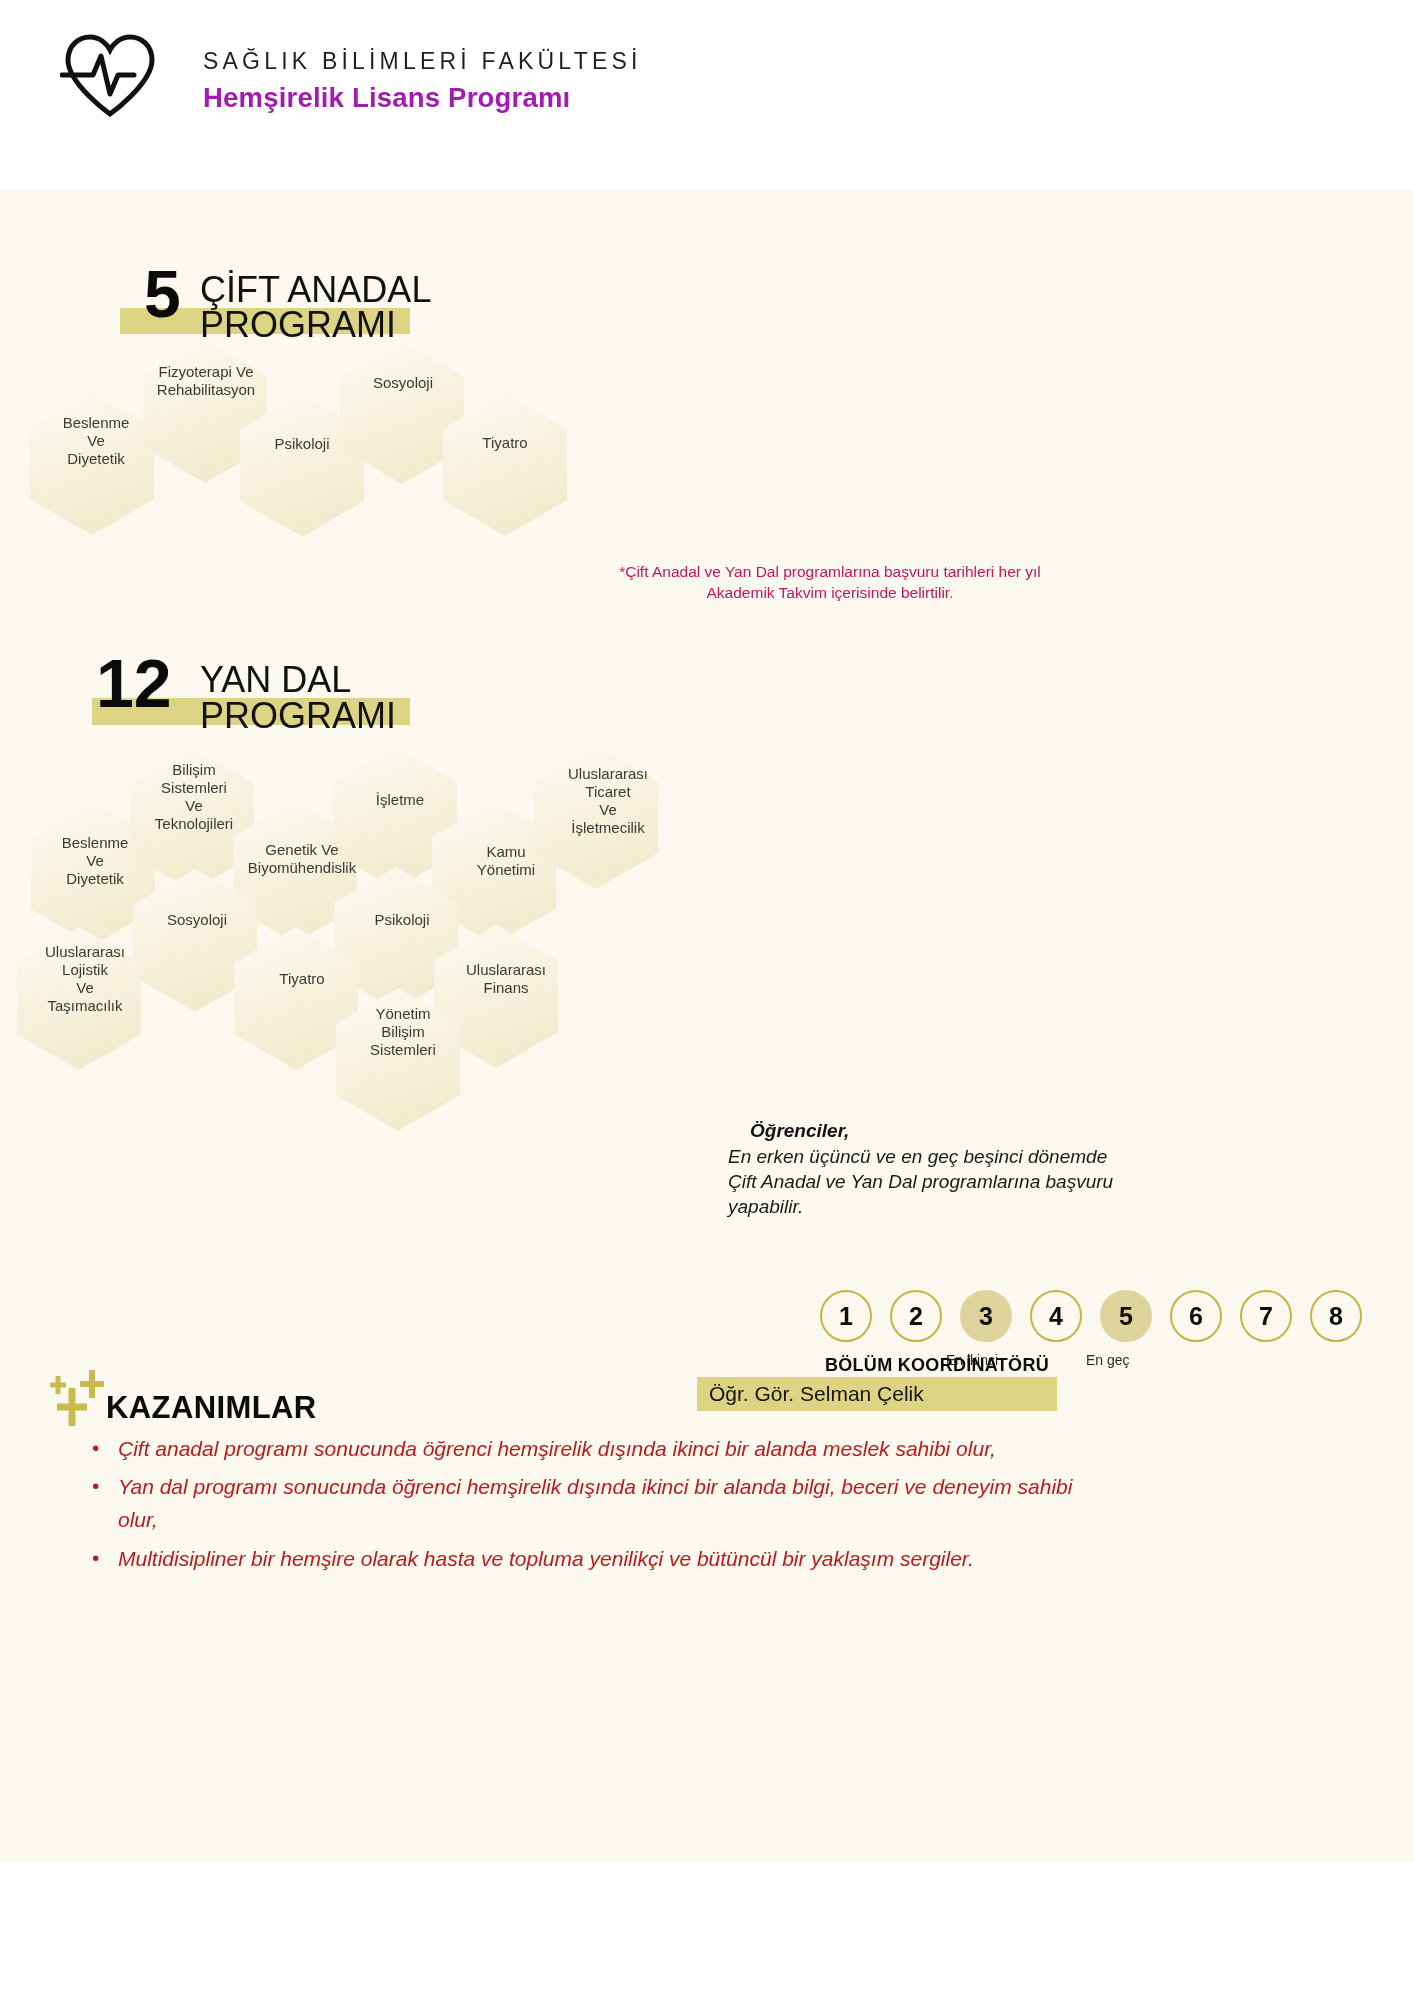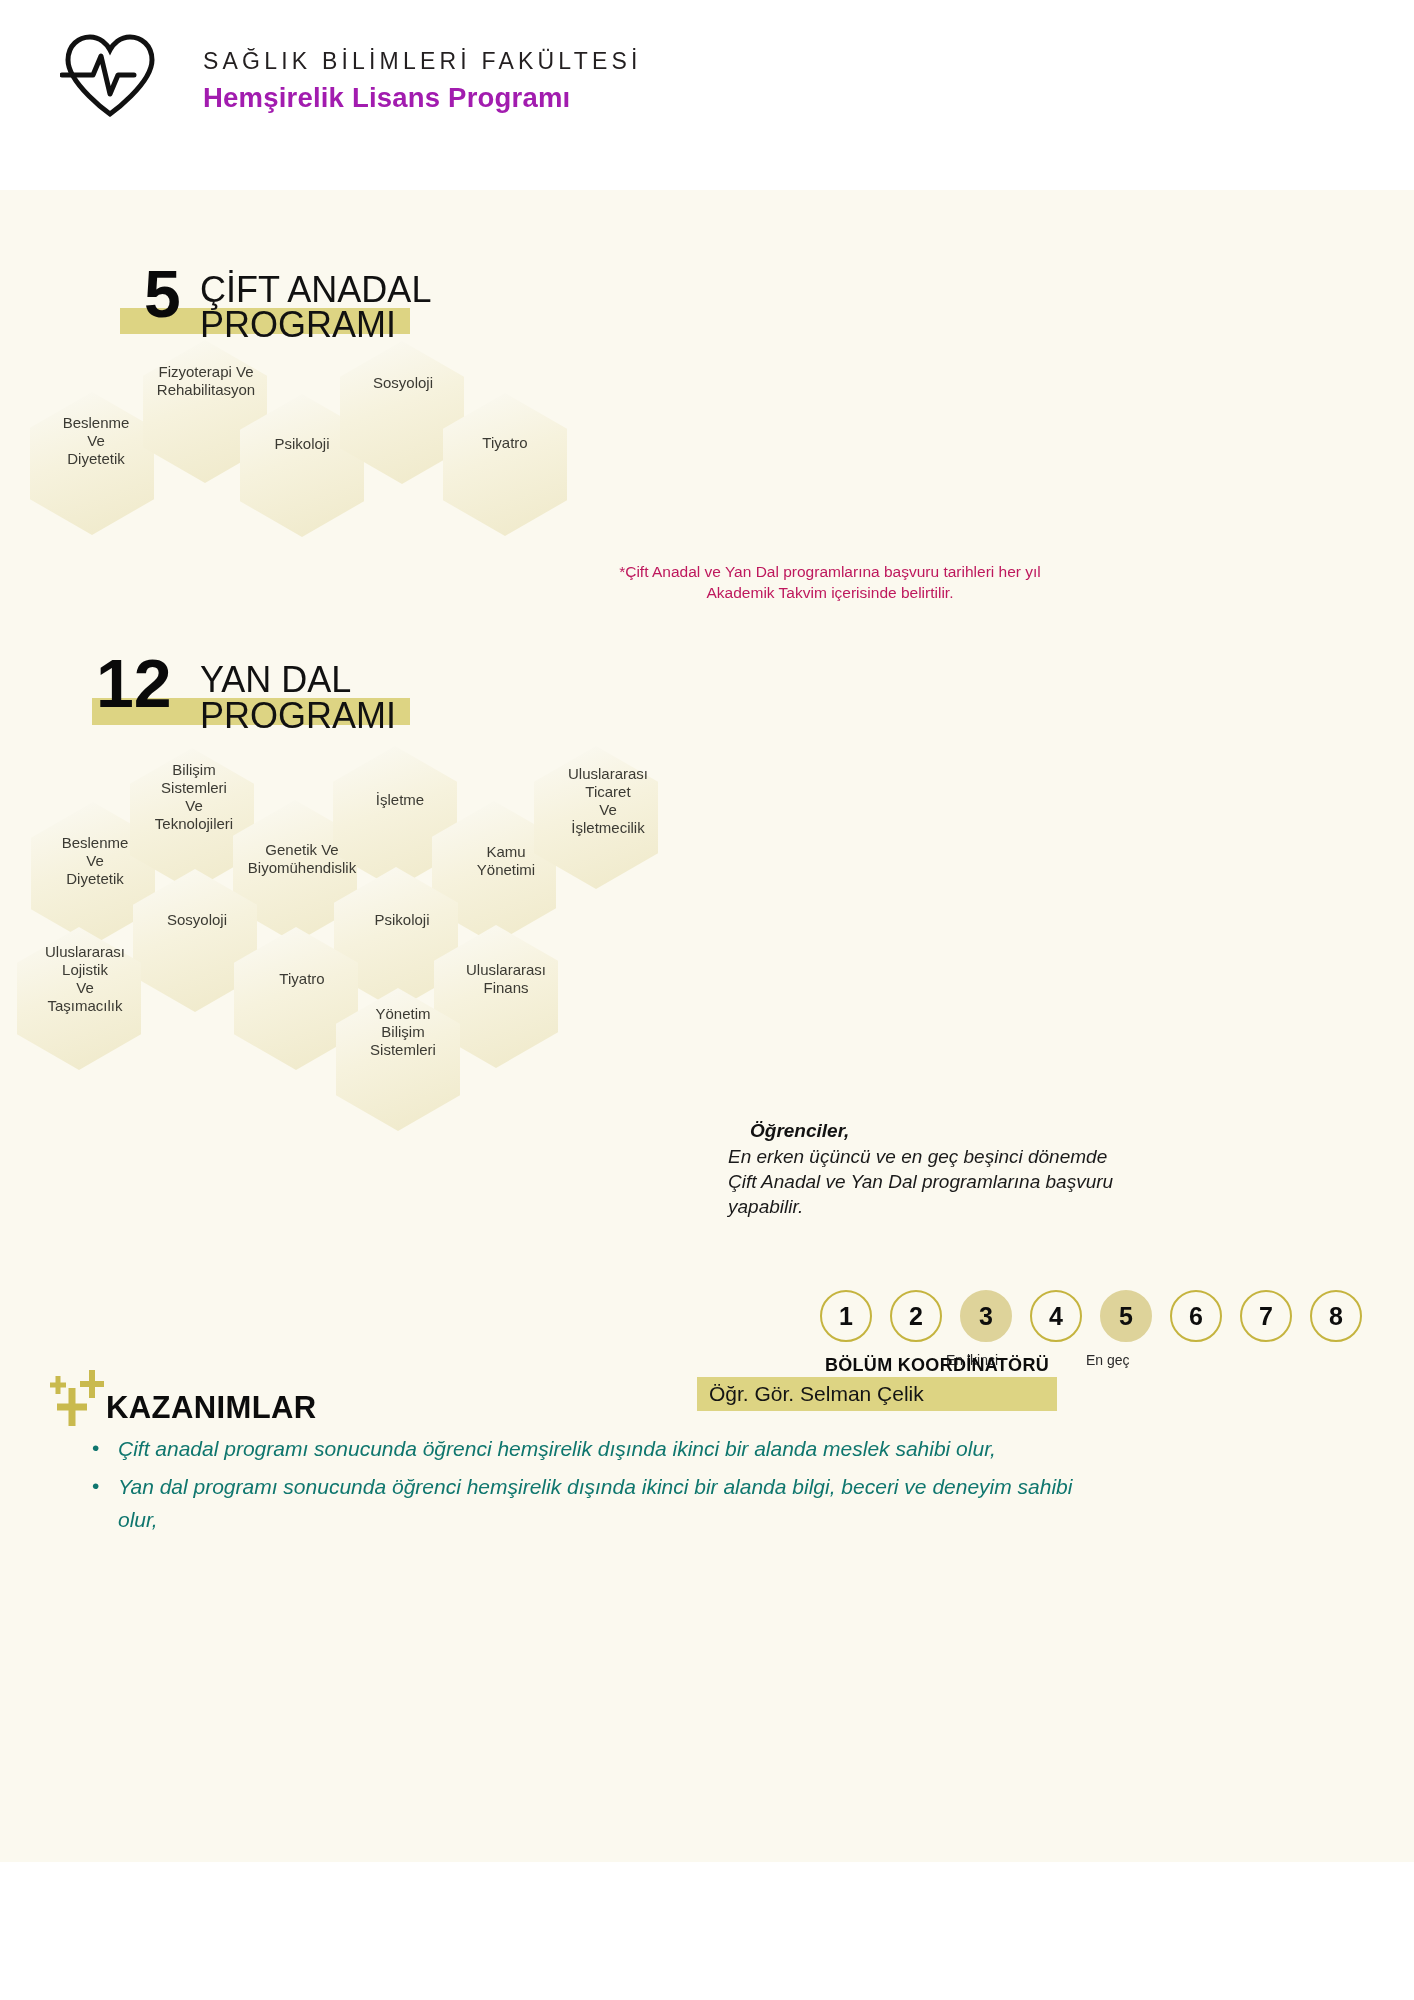--- a/index.html
+++ b/index.html
@@ -80,21 +80,21 @@
     font-size:25px;font-weight:bold;color:#0d0d0d;background:transparent;
   }
   .circ.filled{background:#ded39a;border-color:#ded39a;}
   .clabel{position:absolute;top:62px;font-size:14px;color:#2a2a2a;white-space:nowrap;}
 
   
   .spark{position:absolute;left:44px;top:1368px;width:90px;height:80px;}
   .kaz-title{position:absolute;left:106px;top:1390px;font-size:31px;font-weight:bold;letter-spacing:.4px;color:#0c0c0c;}
   .kaz-list{position:absolute;left:82px;top:1432px;width:1020px;margin:0;padding:0;list-style:none;}
   .kaz-list li{position:relative;padding-left:36px;font-size:21px;font-style:italic;
-               line-height:1.58;color:#0f766e;margin-bottom:5px;}
+               line-height:1.58;color:#b91c1c;margin-bottom:5px;}
   .kaz-list li::before{content:"\2022";position:absolute;left:10px;top:-1px;font-size:21px;font-style:normal;}
 
   
   .coord-title{position:absolute;left:707px;top:1355px;width:460px;text-align:center;
                font-size:18px;font-weight:bold;letter-spacing:.3px;color:#0c0c0c;}
   .coord-name{position:absolute;left:697px;top:1377px;width:360px;height:34px;background:#ddd483;
               display:flex;align-items:center;padding-left:12px;box-sizing:border-box;
               font-size:21px;color:#141414;}
 
   
@@ -200,20 +200,21 @@
 
   <svg class="spark" viewBox="0 0 90 80">
     <path d="M28 20 L28 58 M13 39 L43 39" stroke="#c9ba4e" stroke-width="7" stroke-linecap="butt"></path>
     <path d="M48 2 L48 30 M36 16 L60 16" stroke="#c9ba4e" stroke-width="6"></path>
     <path d="M14 8 L14 26 M6 17 L22 17" stroke="#c9ba4e" stroke-width="5"></path>
   </svg>
   <div class="kaz-title">KAZANIMLAR</div>
   <ul class="kaz-list" id="kaz-list">
       <li>Çift anadal programı sonucunda öğrenci hemşirelik dışında ikinci bir alanda meslek sahibi olur,</li>
       <li>Yan dal programı sonucunda öğrenci hemşirelik dışında ikinci bir alanda bilgi, beceri ve deneyim sahibi olur,</li>
+      <li>Multidisipliner bir hemşire olarak hasta ve topluma yenilikçi ve bütüncül bir yaklaşım sergiler.</li>
     </ul>
 
   <div class="coord-title">BÖLÜM KOORDİNATÖRÜ</div>
   <div class="coord-name">Öğr. Gör. Selman Çelik</div>
 
   <div class="fdiv"></div>
   <div class="footer">
     
     
     

